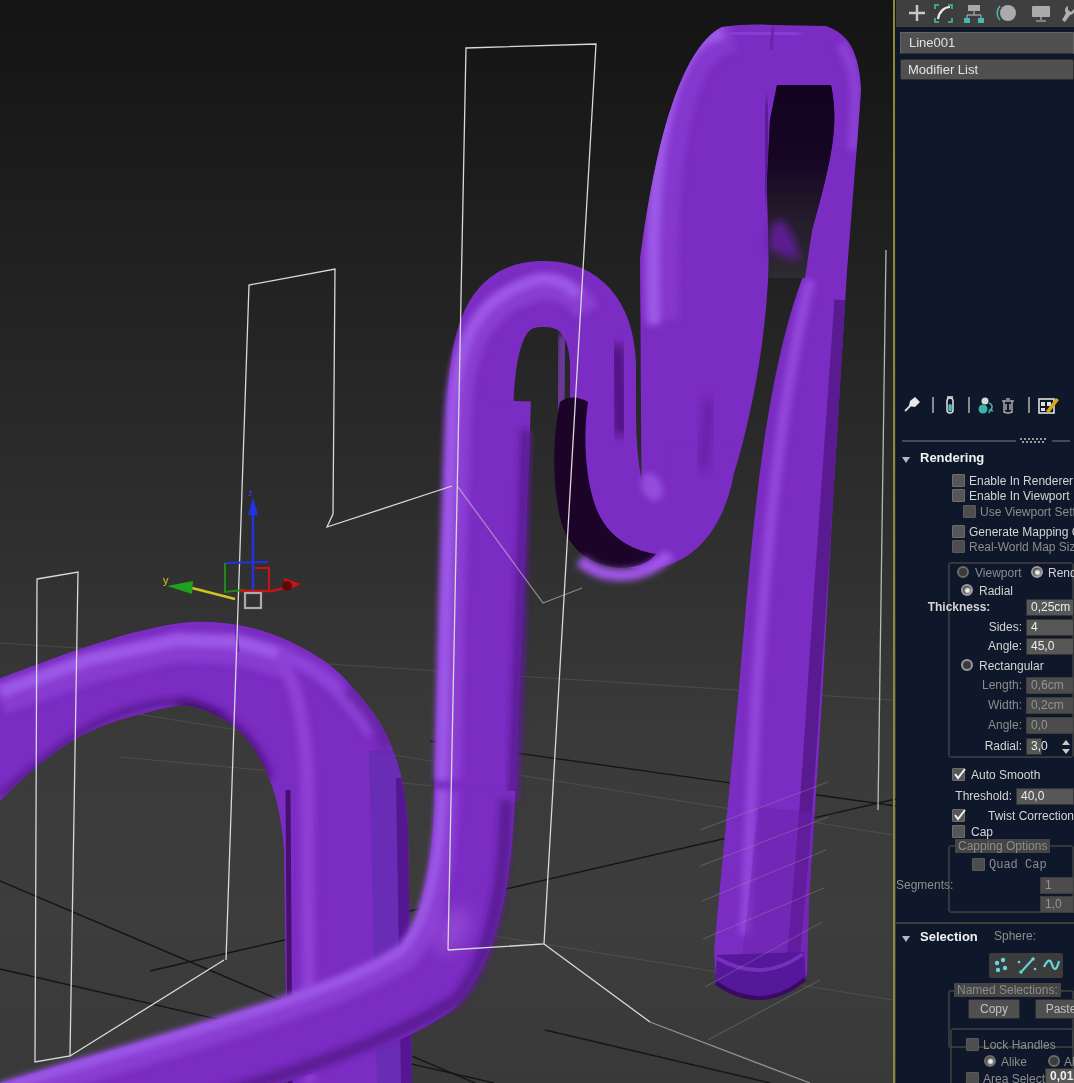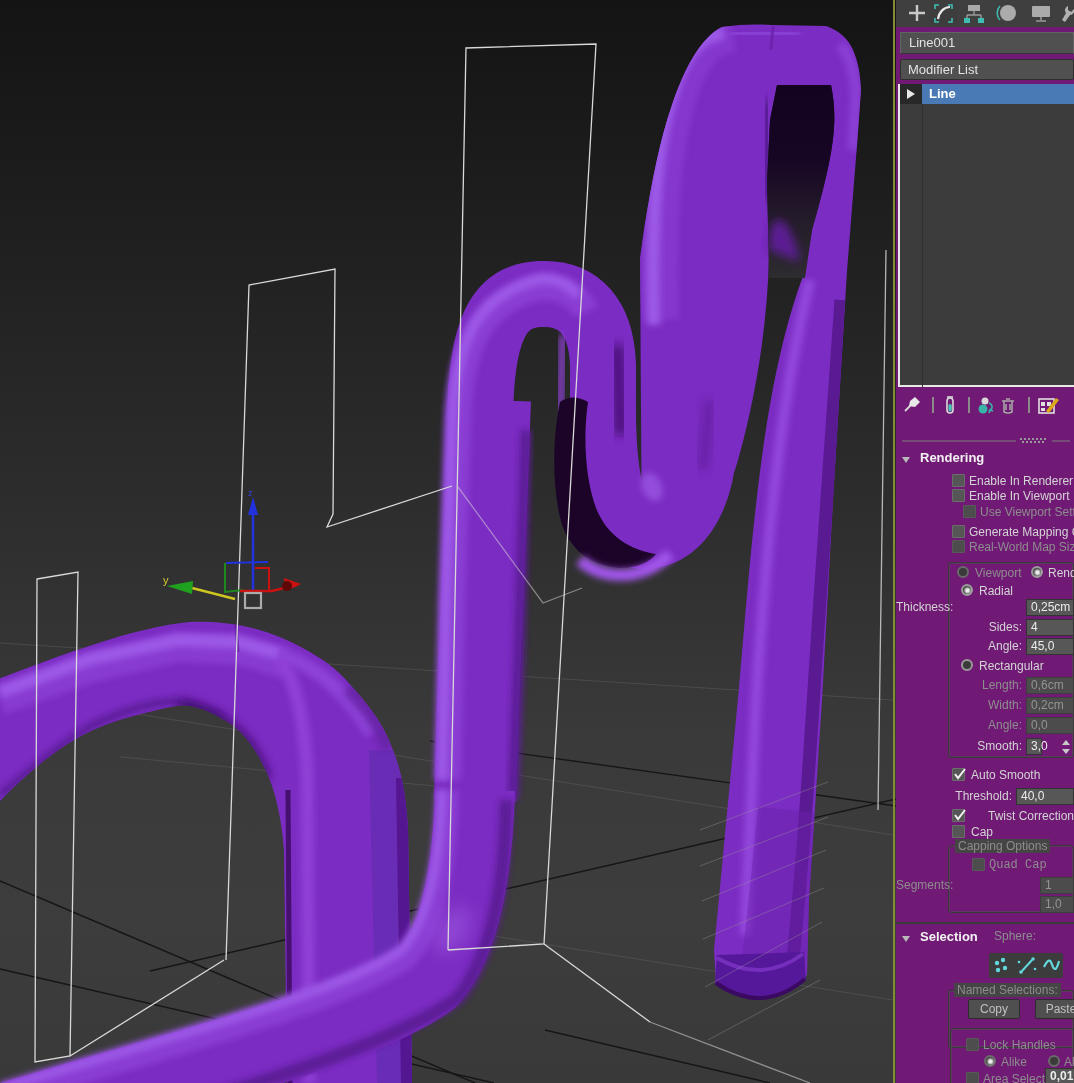--- a/index.html
+++ b/index.html
@@ -1,19 +1,19 @@
 <!DOCTYPE html>
 <html><head>
 <meta charset="utf-8">
 <style>
   html,body{margin:0;padding:0;background:#464646;}
   *{box-sizing:border-box;font-family:"Liberation Sans",sans-serif;}
   #stage{position:relative;width:1074px;height:1083px;overflow:hidden;background:#464646;}
   #vp{position:absolute;left:0;top:0;width:896px;height:1083px;}
-  #panel{position:absolute;left:896px;top:0;width:178px;height:1083px;background:#701a75;color:#d4d4d4;font-size:12px;}
+  #panel{position:absolute;left:896px;top:0;width:178px;height:1083px;background:#0f172a;color:#d4d4d4;font-size:12px;}
   .lbl{position:absolute;white-space:nowrap;color:#d4d4d4;}
   .dis{color:#8d8d8d;}
   .cb{position:absolute;width:13px;height:13px;background:#565656;border:1px solid #6c6c6c;border-radius:1px;}
   .cb.dis2{background:#4d4d4d;border-color:#595959;}
   .chk{position:absolute;width:13px;height:13px;}
   .radio{position:absolute;width:12px;height:12px;border-radius:50%;background:#3a3a3a;border:2px solid #9a9a9a;}
   .radio.on::after{content:"";position:absolute;left:2.5px;top:2.5px;width:3px;height:3px;background:#f0f0f0;border-radius:50%;box-shadow:0 0 2px 1.5px #e8e8e8;}
   .radio.rdis{border-color:#6a6a6a;}
   .fld{position:absolute;height:17px;background:#575757;border:1px solid #333;color:#ececec;font-size:12px;line-height:15px;padding-left:4px;}
   .fld.fdis{background:#4c4c4c;color:#949494;border-color:#3d3d3d;}
@@ -203,28 +203,20 @@
       <path d="M104,6 A10,10 0 0,0 104,20" stroke="#3fbdb2" stroke-width="1.5" fill="none"></path>
       <rect x="136" y="6" width="18" height="11" rx="1" fill="#ababab"></rect>
       <path d="M145,17 L145,20 M140,21 L150,21" stroke="#9b9b9b" stroke-width="1.6"></path>
       <path d="M172,6 C169,7 168,11 170,13 L166,20 L169,22 L174,15 C177,15 179,12 178,9 L175,12 L172,10 Z" fill="#b0b0b0"></path>
     </svg>
 
     <div style="position:absolute;left:4px;top:32px;width:174px;height:22px;background:#505050;border:1px solid #636363;border-bottom-color:#333;color:#e2e2e2;font-size:13px;line-height:20px;padding-left:8px;">Line001</div>
 
     <div style="position:absolute;left:4px;top:59px;width:174px;height:21px;background:#505050;border:1px solid #2e2e2e;border-radius:2px;color:#e2e2e2;font-size:13px;line-height:19px;padding-left:7px;">Modifier List</div>
 
-    <div style="position:absolute;left:2px;top:84px;width:176px;height:303px;background:#3c3c3c;border-left:2px solid #e8e8e8;border-bottom:2px solid #e8e8e8;">
-      <div style="position:absolute;left:0;top:0;width:22px;height:20px;background:#282828;"></div>
-      <svg style="position:absolute;left:5px;top:4px" width="12" height="12">
-          <path d="M2,1 L10,6 L2,11 Z" fill="#e8e8e8"></path>
-        </svg>
-      <div style="position:absolute;left:22px;top:0;width:154px;height:20px;background:#4a7ab5;color:#fff;font-weight:bold;font-size:13px;line-height:19px;padding-left:7px;">Line</div>
-      <div style="position:absolute;left:22px;top:20px;width:1px;height:283px;background:#303030;"></div>
-    </div>
 
     <svg style="position:absolute;left:0;top:393px" width="178" height="26" viewBox="0 0 178 26">
       <g stroke="#d9d9d9" stroke-width="1.6" fill="none">
         <path d="M9,18 L15,12" stroke="#d9d9d9" stroke-width="1.8"></path>
           <path d="M14,8 L19,4 L24,9 L19,14 L13,13 Z" fill="#e8e8e8" stroke="none"></path>
         <path d="M37,4 L37,20" stroke="#8a8a8a" stroke-width="2"></path>
         <path d="M51,4 L57,4"></path>
         <rect x="51" y="5" width="6" height="15" rx="3" fill="none"></rect>
         <rect x="52.4" y="11" width="3.4" height="7.5" rx="1.7" fill="#49c3b6" stroke="none"></rect>
         <path d="M73,4 L73,20" stroke="#8a8a8a" stroke-width="2"></path>
@@ -276,35 +268,35 @@
       <div class="lbl" style="left:73px;top:525px;">Generate Mapping Co</div>
     <div class="cb dis2" style="left:56px;top:540px;"></div>
       <div class="lbl dis" style="left:73px;top:540px;">Real-World Map Size</div>
     <div class="grp" style="left:52px;top:562px;width:126px;height:196px;"></div>
     <div class="radio rdis" style="left:61px;top:566px;"></div>
       <div class="lbl dis" style="left:79px;top:566px;">Viewport</div>
     <div class="radio on" style="left:135px;top:566px;"></div>
       <div class="lbl" style="left:152px;top:566px;">Rende</div>
     <div class="radio on" style="left:65px;top:584px;"></div>
       <div class="lbl" style="left:83px;top:584px;">Radial</div>
-    <div class="lbl" style="left:0;top:600px;width:126px;text-align:left;">Thickness:</div>
+    <div class="lbl" style="left:0;top:600px;width:126px;text-align:center;font-weight:bold;">Thickness:</div>
       <div class="fld" style="left:130px;top:599px;width:48px;">0,25cm</div>
     <div class="lbl" style="left:0;top:620px;width:126px;text-align:right;">Sides:</div>
       <div class="fld" style="left:130px;top:619px;width:48px;">4</div>
     <div class="lbl" style="left:0;top:639px;width:126px;text-align:right;">Angle:</div>
       <div class="fld" style="left:130px;top:638px;width:48px;">45,0</div>
     <div class="radio" style="left:65px;top:659px;"></div>
       <div class="lbl" style="left:83px;top:659px;">Rectangular</div>
     <div class="lbl dis" style="left:0;top:678px;width:126px;text-align:right;">Length:</div>
       <div class="fld fdis" style="left:130px;top:677px;width:48px;">0,6cm</div>
     <div class="lbl dis" style="left:0;top:698px;width:126px;text-align:right;">Width:</div>
       <div class="fld fdis" style="left:130px;top:697px;width:48px;">0,2cm</div>
     <div class="lbl dis" style="left:0;top:718px;width:126px;text-align:right;">Angle:</div>
       <div class="fld fdis" style="left:130px;top:717px;width:48px;">0,0</div>
-    <div class="lbl" style="left:0;top:739px;width:126px;text-align:right;">Smooth:</div>
+    <div class="lbl" style="left:0;top:739px;width:126px;text-align:right;">Radial:</div>
       <div class="fld" style="left:130px;top:738px;width:16px;">3,0</div>
     <svg style="position:absolute;left:164px;top:738px" width="12" height="18">
         <path d="M6,2 L2,7 L10,7 Z" fill="#c9c9c9"></path>
         <path d="M6,16 L2,11 L10,11 Z" fill="#c9c9c9"></path>
       </svg>
     <div class="cb" style="left:56px;top:768px;"></div>
       <svg class="chk" style="left:57px;top:768px" width="14" height="14">
         <path d="M2,6 L5,10 L12,1" stroke="#f2f2f2" stroke-width="2" fill="none"></path>
       </svg>
     <div class="lbl" style="left:75px;top:768px;">Auto Smooth</div>

